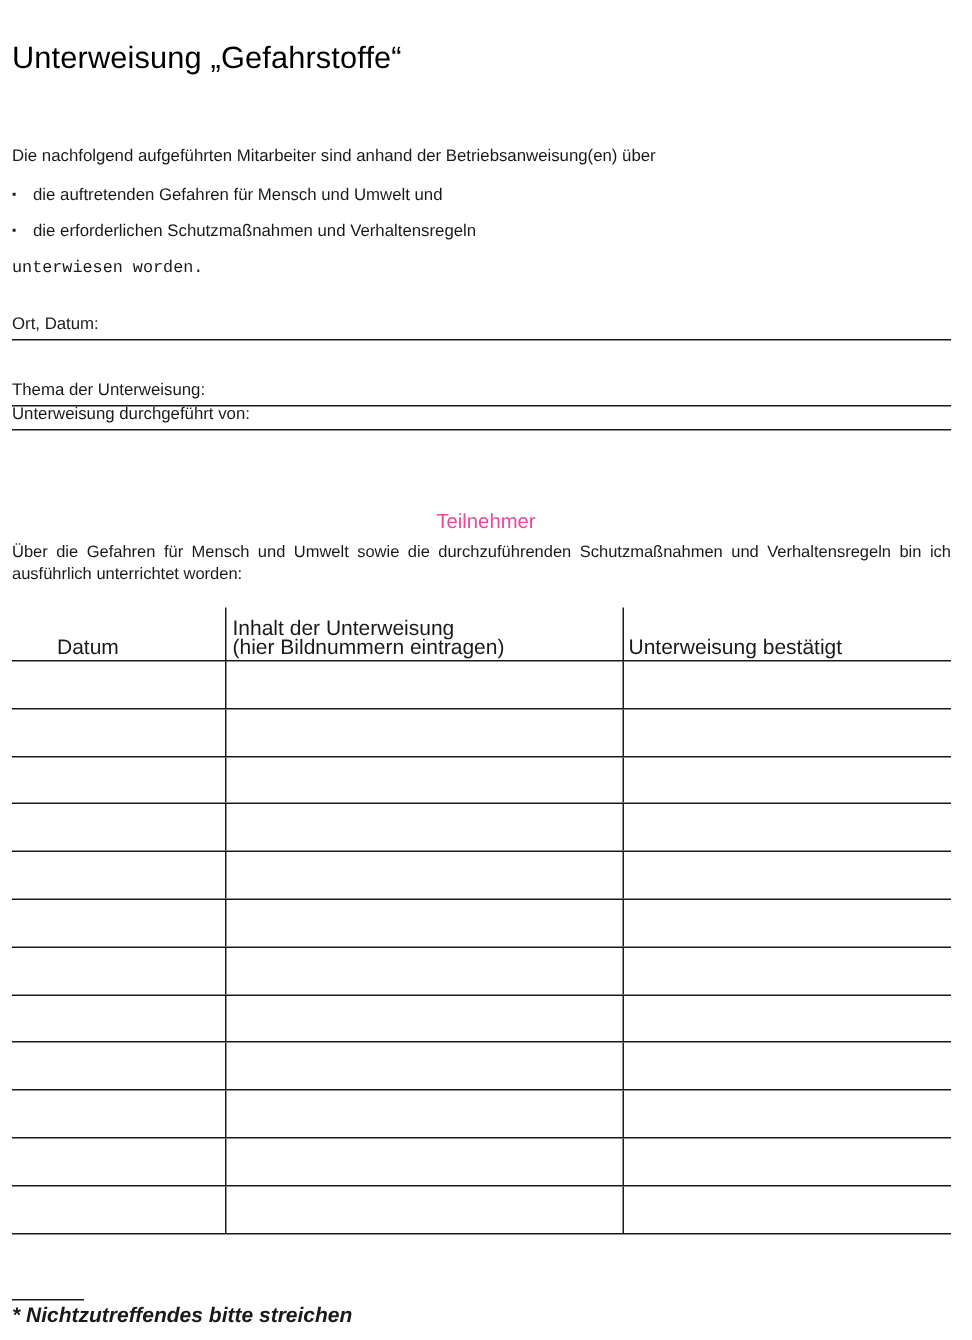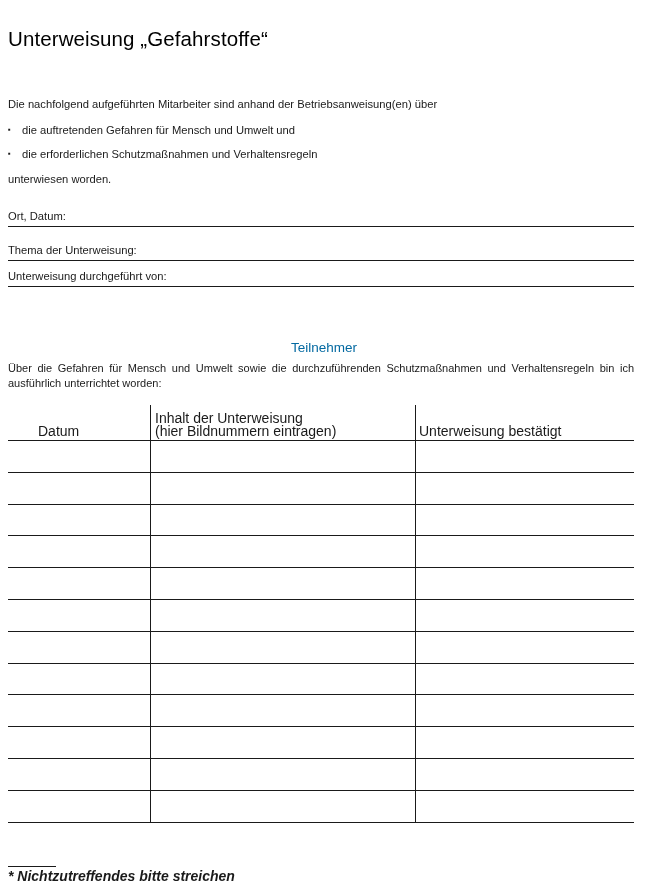--- a/index.html
+++ b/index.html
@@ -68,52 +68,53 @@
     top: 0;
     font-size: 8px;
     line-height: 14px;
     color: #1a1a1a;
   }
 
   .intro-close {
     font-size: 11.2px;
     line-height: 14px;
     margin: 11px 0 12px 0;
+    font-family: Liberation Mono, monospace;
   }
 
   
   .field-row {
     position: absolute;
     left: 8px;
     width: 626px;
     border-bottom: 1.4px solid #1a1a1a;
     box-sizing: border-box;
   }
 
   .field-label {
     font-size: 11.2px;
     line-height: 15px;
     display: block;
     padding-bottom: 2px;
   }
 
   #field-ort      { top: 209px; }
-  #field-thema    { top: 243px; }
+  #field-thema    { top: 253px; }
   #field-von      { top: 269px; }
 
   
   .section-heading {
     position: absolute;
     left: 0;
     top: 329px;
     width: 648px;
     text-align: center;
     font-size: 13.5px;
     font-weight: 400;
-    color: #0369a1;
+    color: #ec4899;
   }
 
   .participant-note {
     position: absolute;
     left: 8px;
     top: 350px;
     width: 626px;
     font-size: 11px;
     line-height: 14.5px;
     text-align: justify;

